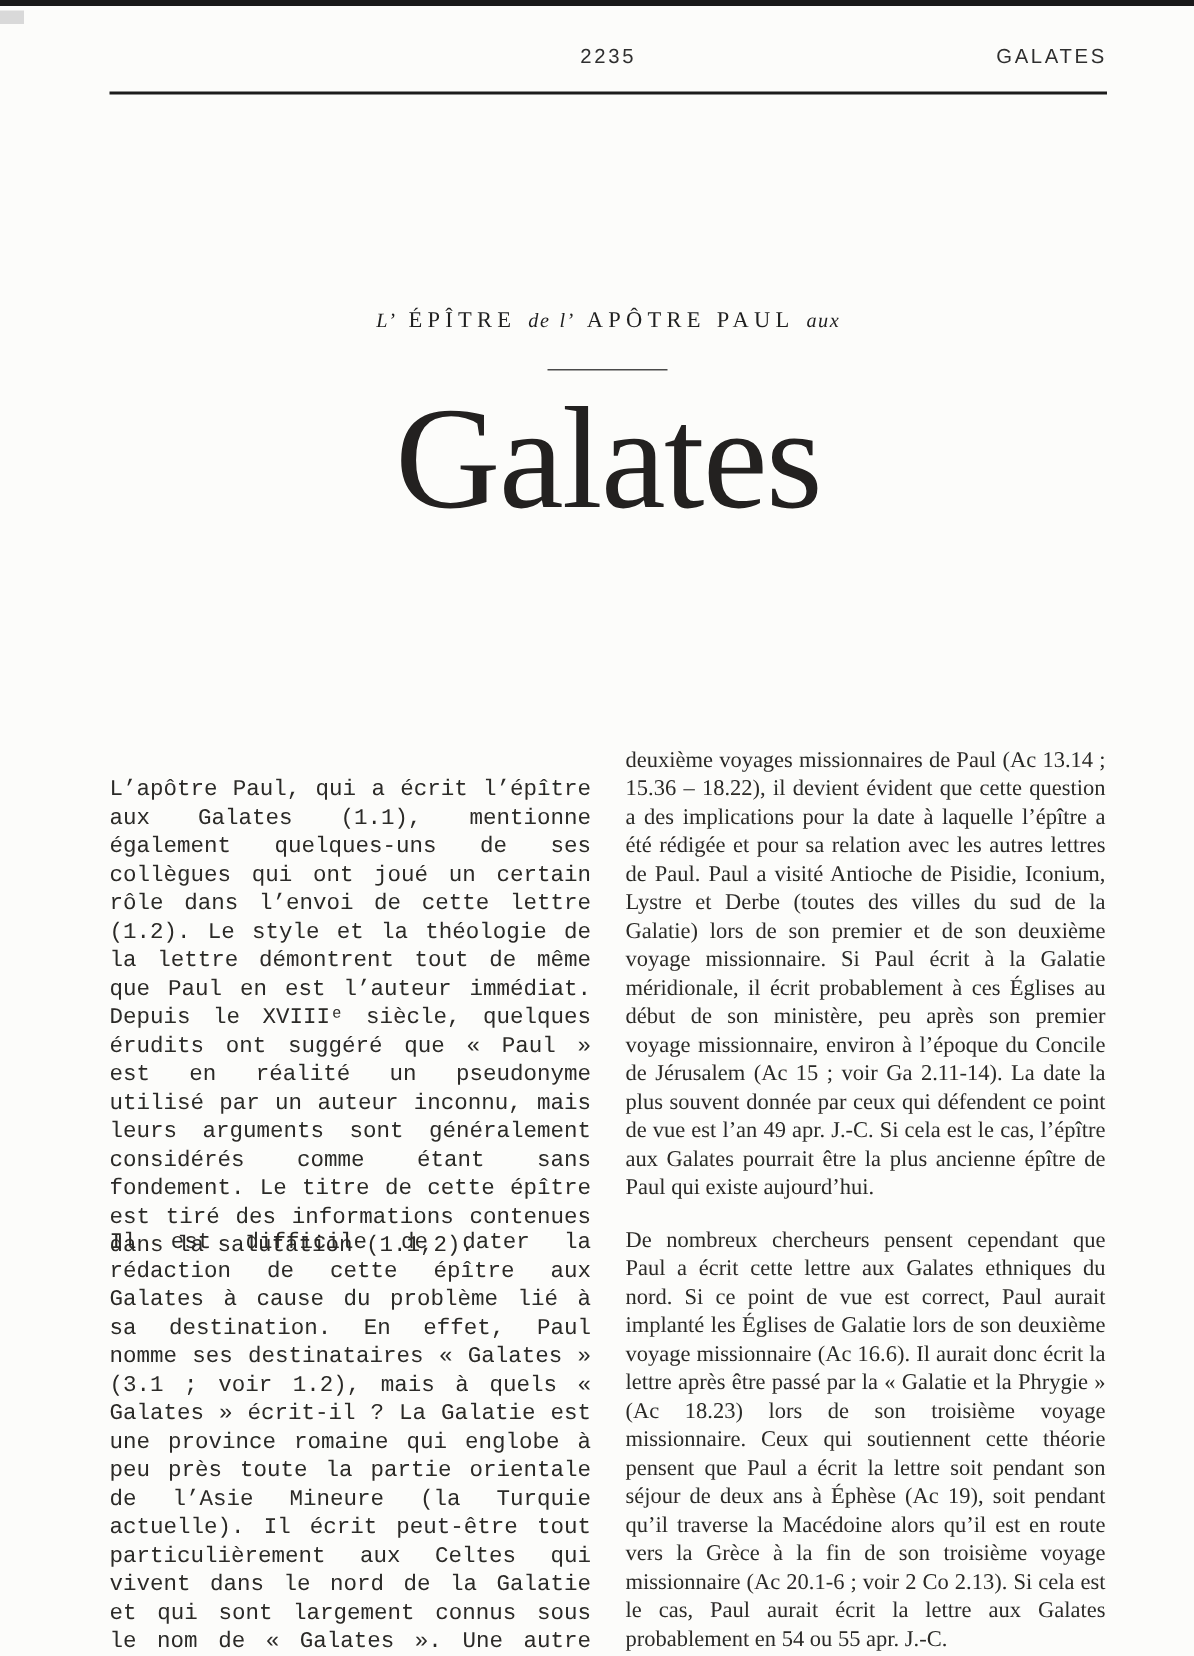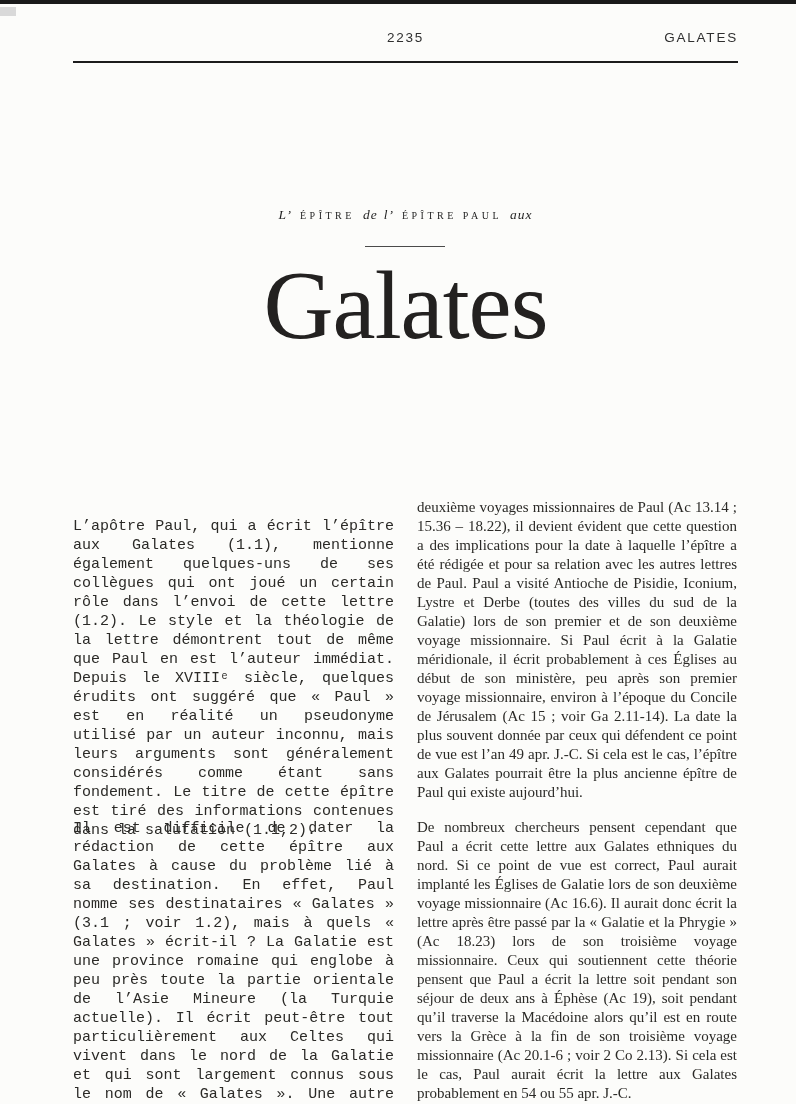--- a/index.html
+++ b/index.html
@@ -22,21 +22,21 @@
   }
   .pagenum{position:absolute;left:50%;transform:translateX(-50%);top:0;}
   .runhead{position:absolute;right:0;top:0;}
   .headrule{position:absolute;left:73px;top:61px;width:665px;height:2px;background:#1c1c1c;}
   
   .titleblock{position:absolute;left:73px;top:0;width:665px;height:400px;}
   .kicker{
     position:absolute;left:0;top:205px;width:665px;
     text-align:center;color:#1f1f1f;white-space:nowrap;
   }
-  .k-smallcaps{font-size:10px;letter-spacing:3.5px;margin:0 5px;font-weight:normal;}
+  .k-smallcaps{font-size:15px;letter-spacing:3.5px;margin:0 5px;font-weight:normal;}
   .k-italic{font-style:italic;font-size:13.5px;letter-spacing:1px;margin:0 3px;}
   .kicker-rule{position:absolute;top:246px;left:292px;width:80px;height:1px;background:#4a4a4a;}
   .booktitle{
     position:absolute;left:0;top:257px;width:665px;margin:0;
     text-align:center;font-size:97px;line-height:1;font-weight:400;
     letter-spacing:-1px;color:#232120;
   }
   
   .col{position:absolute;width:321px;}
   .col-left{left:73px;top:0;height:1104px;}
@@ -63,21 +63,21 @@
   <div class="top-edge"></div>
   <div class="corner-artifact"></div>
 
   <header class="pagehead">
     <span class="pagenum">2235</span>
     <span class="runhead">GALATES</span>
   </header>
   <div class="headrule"></div>
 
   <div class="titleblock">
-    <div class="kicker"><span class="k-italic">L’</span><span class="k-smallcaps">ÉPÎTRE</span><span class="k-italic">de</span><span class="k-italic">l’</span><span class="k-smallcaps">ÉPÎTRE PAUL</span><span class="k-italic">aux</span></div>
+    <div class="kicker"><span class="k-italic">L’</span><span class="k-smallcaps">ÉPÎTRE</span><span class="k-italic">de</span><span class="k-italic">l’</span><span class="k-smallcaps">APÔTRE PAUL</span><span class="k-italic">aux</span></div>
     <div class="kicker-rule"></div>
     <h1 class="booktitle">Galates</h1>
   </div>
 
   <div class="col col-left">
     <section class="sec sec-1">
       <div class="sec-body">
           <p class="bodypara" lang="fr">L’apôtre Paul, qui a écrit l’épître aux Galates (1.1), mentionne également quelques-uns de ses collègues qui ont joué un certain rôle dans l’envoi de cette lettre (1.2). Le style et la théologie de la lettre démontrent tout de même que Paul en est l’auteur immédiat. Depuis le XVIIIᵉ siècle, quelques érudits ont suggéré que « Paul » est en réalité un pseudonyme utilisé par un auteur inconnu, mais leurs arguments sont généralement considérés comme étant sans fondement. Le titre de cette épître est tiré des informations contenues dans la salutation (1.1,2).</p>
         </div>
     </section>

